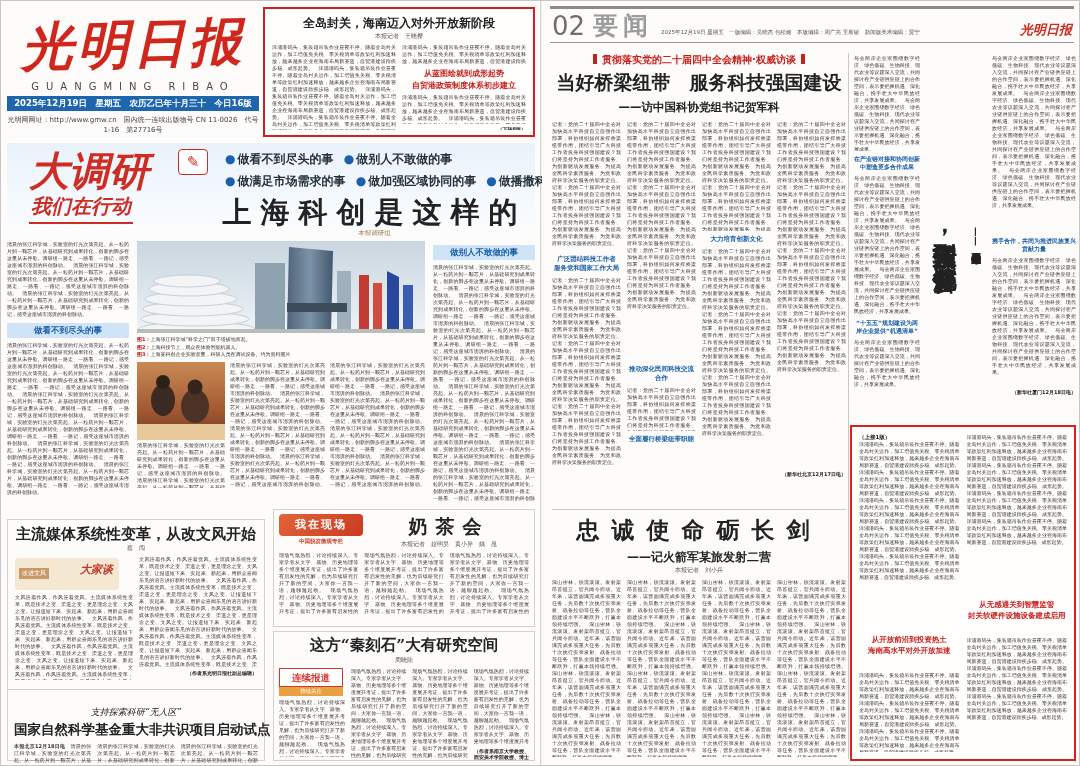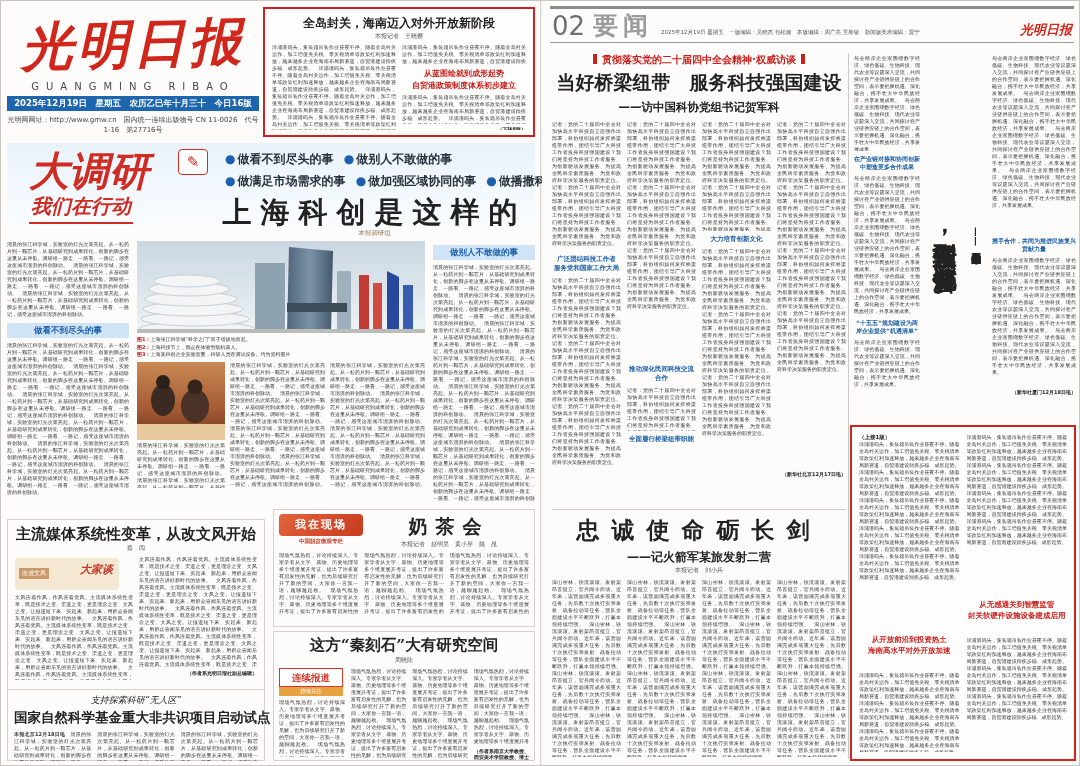--- a/index.html
+++ b/index.html
@@ -47,21 +47,21 @@
   .caption{font-size:5px;line-height:1.5;color:#333;}
   .caption .cl{color:#c7201d;font-weight:bold;}
   #minirow{display:flex;gap:5px;margin-top:3px;height:128px;}
   
   .hairbox{border:1px solid #d4d0ca;background:#fdfcfa;}
   #media-box{position:absolute;left:6px;top:508px;width:258px;height:204px;padding:5px 7px;margin-top:10px;}
   #media-h{font-size:15px;font-weight:bold;text-align:center;white-space:nowrap;}
   #media-logo{width:104px;height:32px;background:#f5e8d2;border-radius:4px;position:relative;margin:2px auto 4px 0;}
   #media-logo .s1{position:absolute;left:4px;top:10px;background:#c9996a;color:#fff;font-size:6px;padding:1px 3px;}
   #media-logo .s2{position:absolute;right:6px;top:4px;color:#c0392b;font-weight:900;font-style:italic;font-size:11px;}
-  #fund-box{position:absolute;left:6px;top:688px;width:258px;height:72px;padding:4px 6px;}
+  #fund-box{position:absolute;left:6px;top:688px;width:258px;height:72px;padding:16px 6px;}
   #fund-k{font-size:9px;text-align:center;font-style:italic;color:#222;}
   #fund-h{font-size:13.5px;font-weight:bold;text-align:center;white-space:nowrap;margin:2px 0 4px;}
   
   #milk-box{position:absolute;left:272px;top:508px;width:262px;height:118px;padding:4px 5px;}
   #milk-head{display:flex;gap:6px;align-items:flex-start;}
   #milk-logo{width:84px;}
   #milk-logo .lg{background:linear-gradient(135deg,#e2633a,#c93a20);color:#fff;font-weight:900;font-size:11px;letter-spacing:2px;text-align:center;line-height:22px;border-radius:4px;}
   #milk-logo .sub{font-size:5.5px;color:#c7402a;text-align:center;margin-top:2px;font-weight:bold;}
   #milk-title{flex:1;text-align:center;}
   #milk-h{font-size:19px;font-weight:bold;letter-spacing:8px;}

